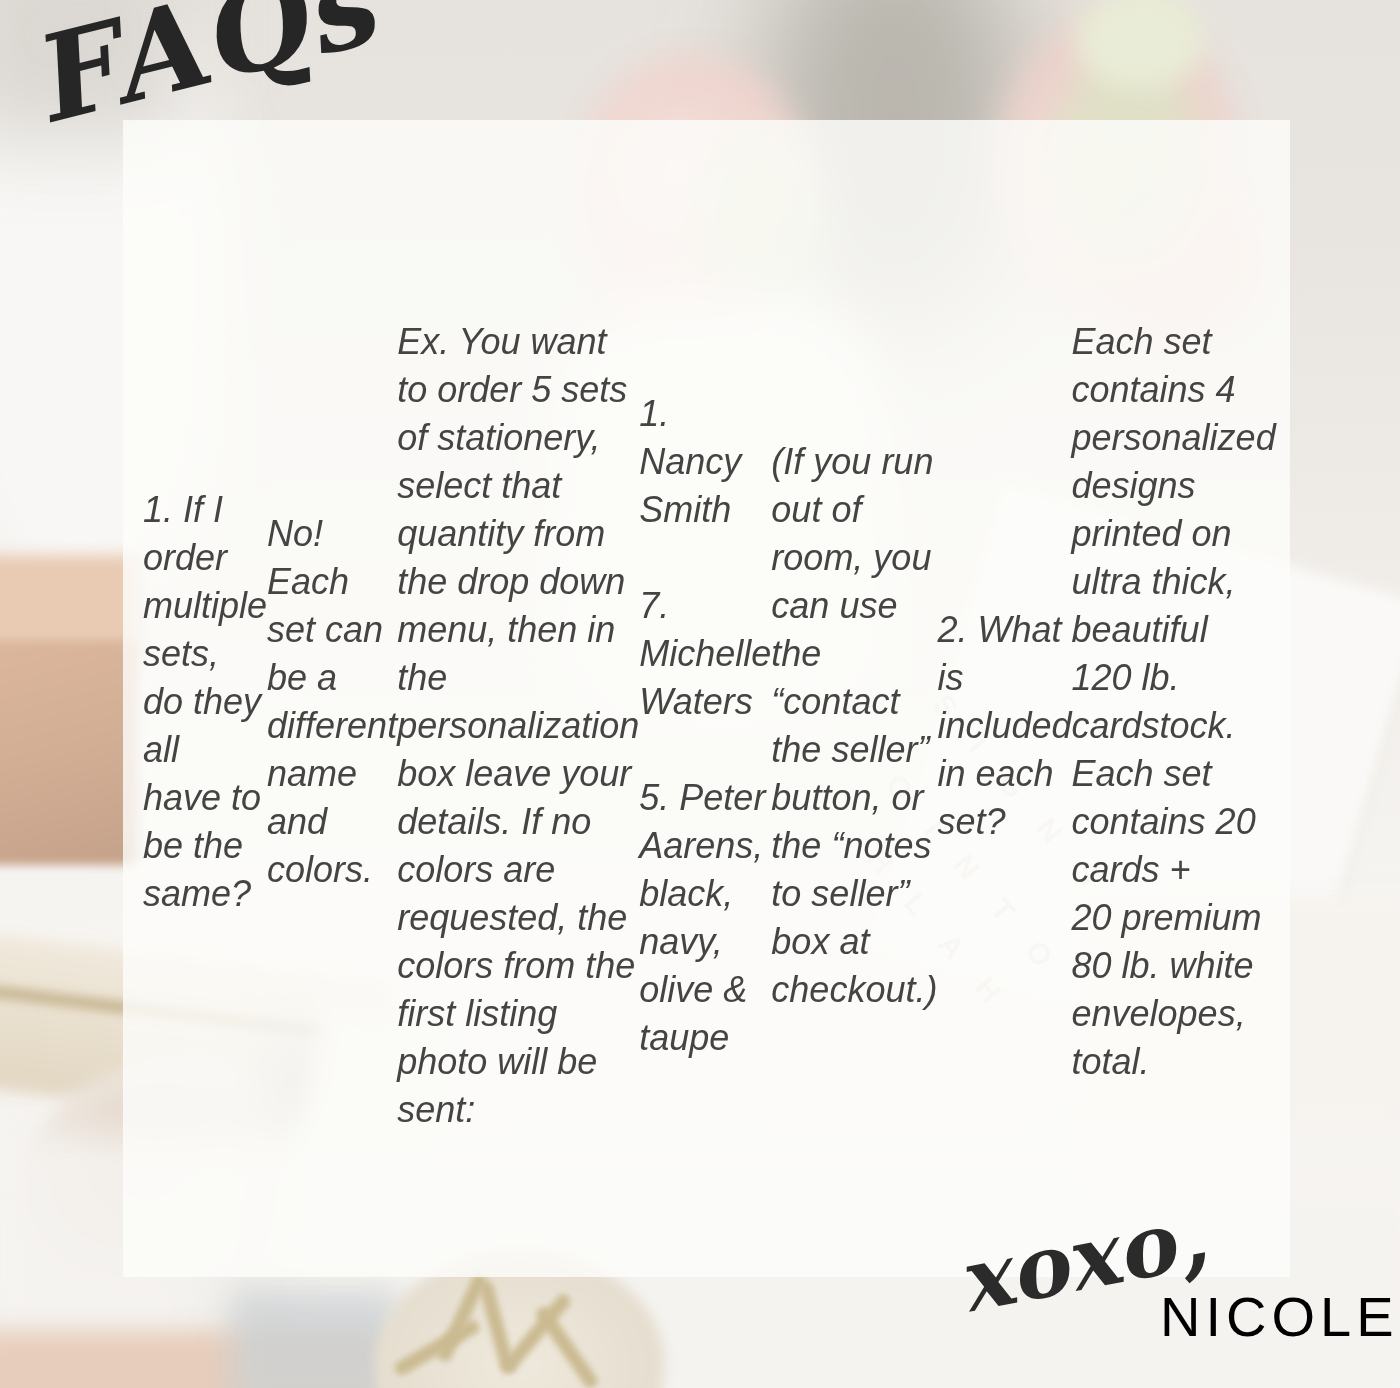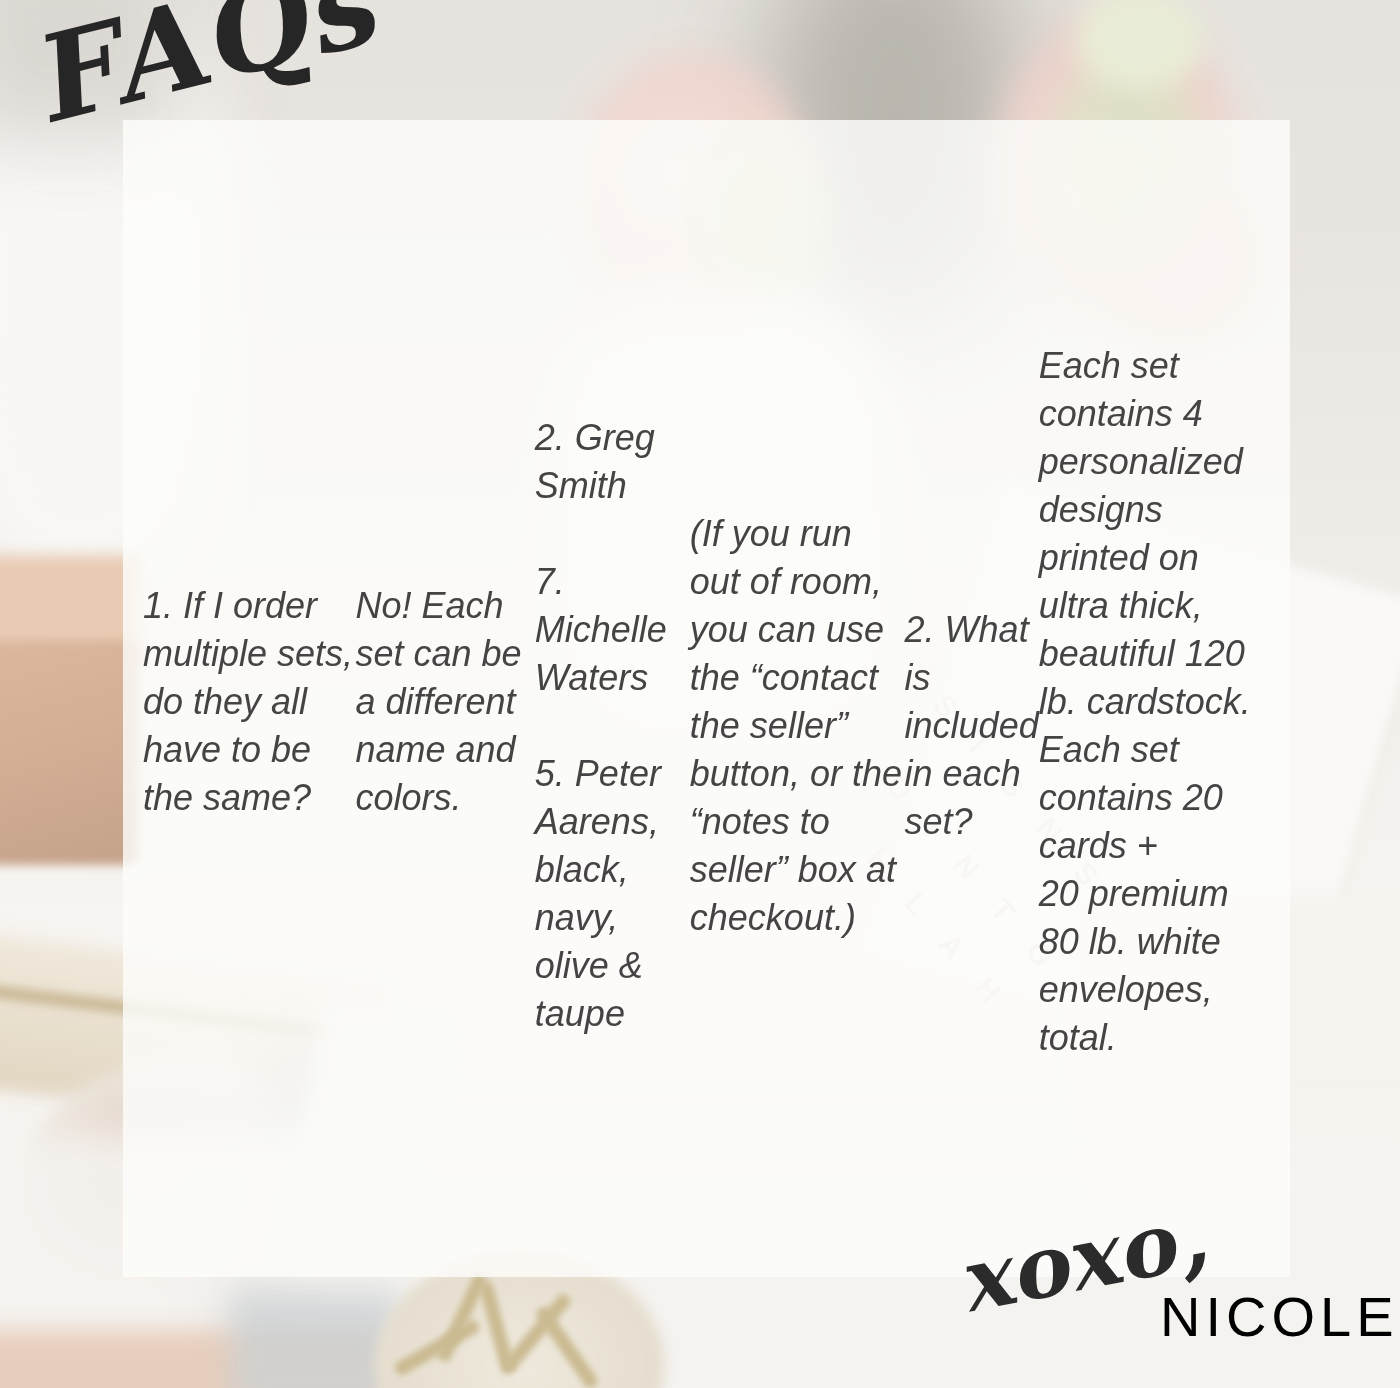--- a/index.html
+++ b/index.html
@@ -117,23 +117,27 @@
     <div class="wm-row wm2">O I N T O</div>
     <div class="wm-row wm3">H L A H</div>
   </div>
 
   <div class="panel"></div>
 
   <div class="content">
     <div class="para">1. If I order multiple sets, do they all have to be the same?</div>
     <div class="para">No! Each set can be a different name and colors.</div>
 
+    <div class="para gap">Ex. You want to order 5 sets of stationery, select that
+quantity from the drop down menu, then in the
+personalization box leave your details. If no colors are
+requested, the colors from the first listing photo will be sent:</div>
 
     <div class="para gap">
-      <div class="para">2. Greg Smith</div>
+      <div class="para">1. Nancy Smith</div>
       <div class="para">7. Michelle Waters</div>
       <div class="para">5. Peter Aarens, black, navy, olive &amp; taupe</div>
     </div>
 
     <div class="para gap">(If you run out of room, you can use the “contact the seller”
 button, or the “notes to seller” box at checkout.)</div>
 
     <div class="para gap">2. What is included in each set?</div>
     <div class="para">Each set contains 4 personalized designs printed on ultra thick,
 beautiful 120 lb. cardstock. Each set contains 20 cards +

